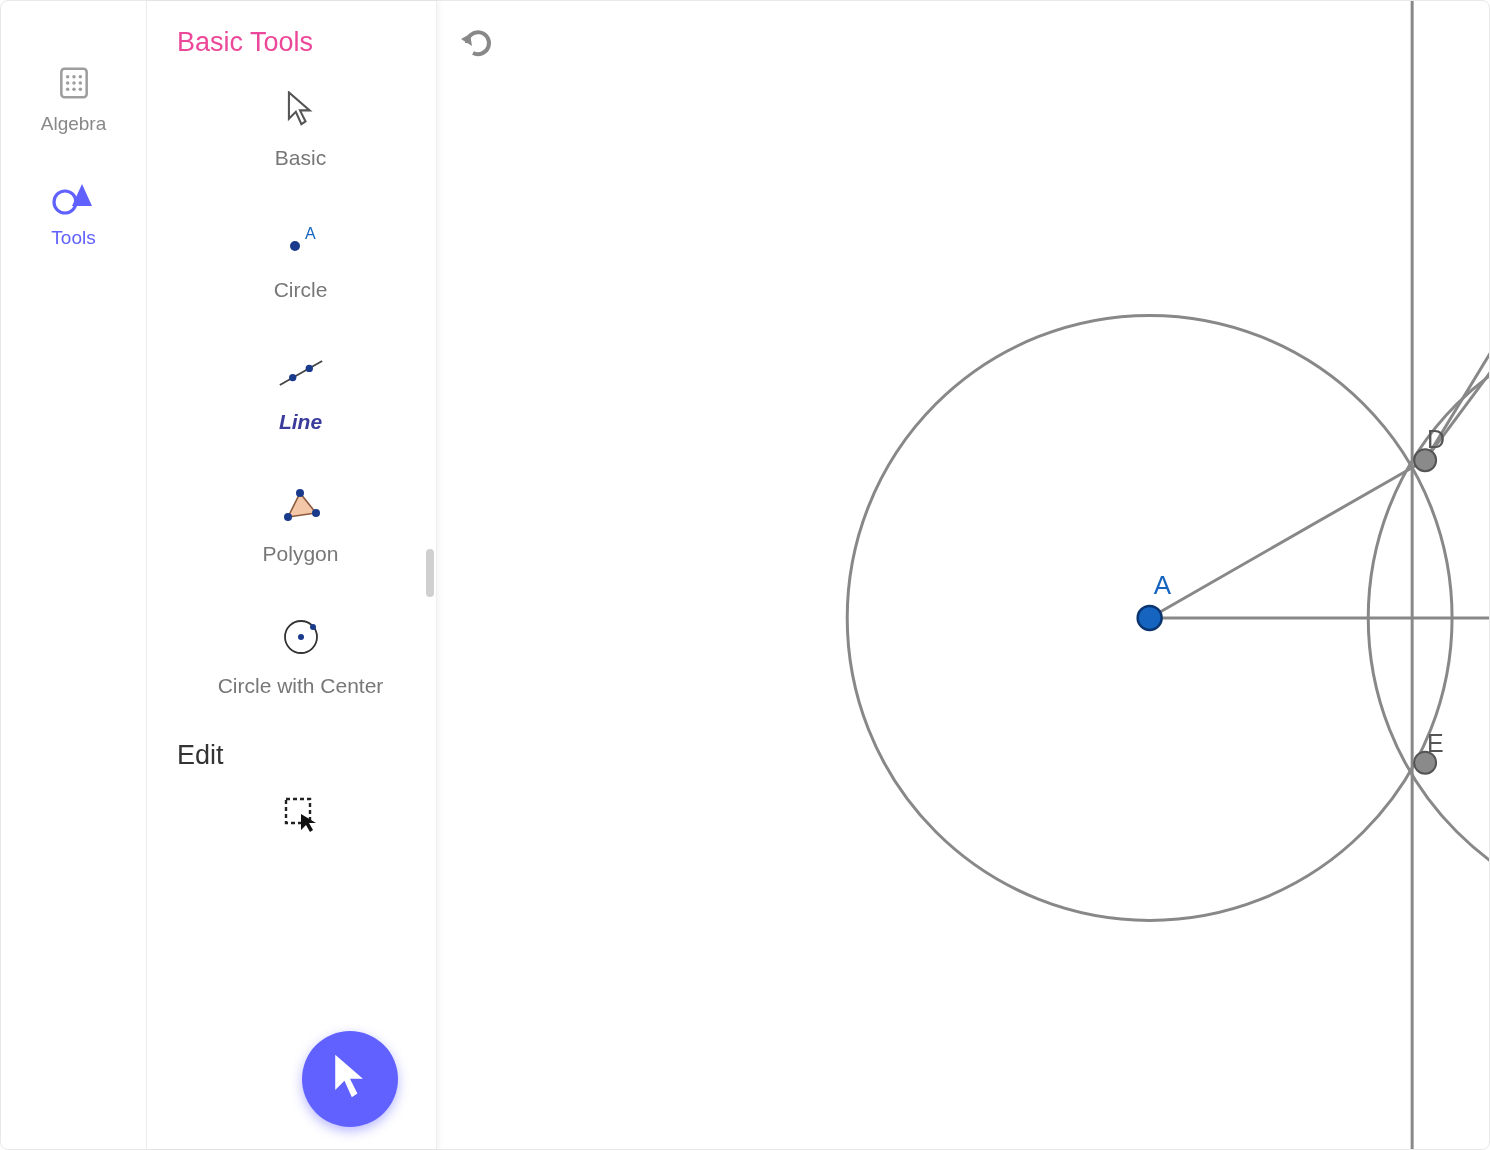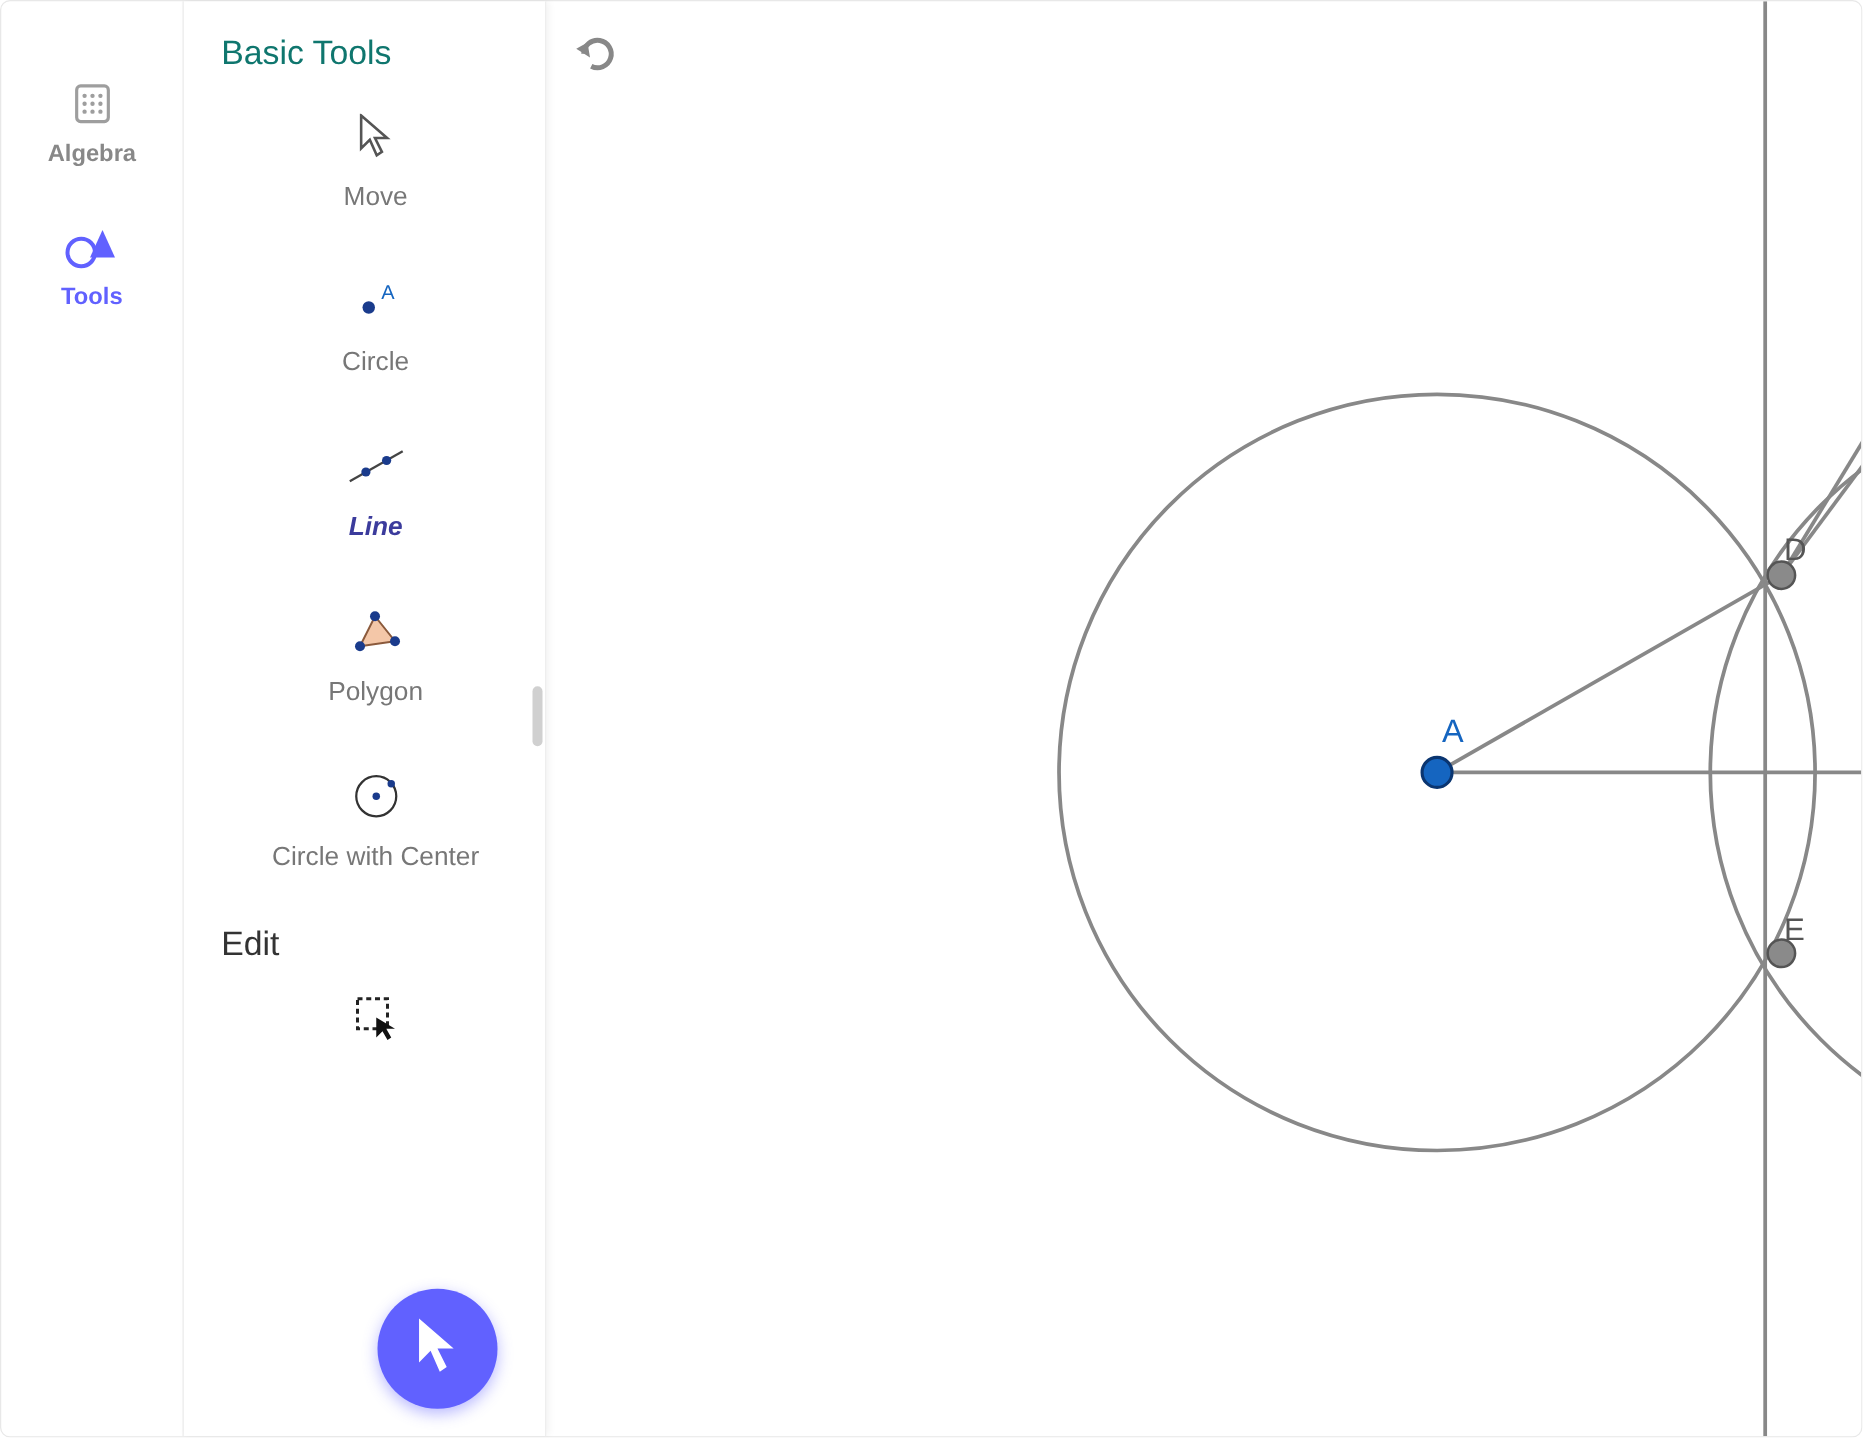--- a/index.html
+++ b/index.html
@@ -19,21 +19,20 @@
   }
   
   .nav {
     width: 146px;
     border-right: 1px solid #eee;
     padding-top: 60px;
     display: flex;
     flex-direction: column;
     align-items: center;
     gap: 40px;
-    font-weight: bold;
   }
   .nav-item {
     display: flex;
     flex-direction: column;
     align-items: center;
     gap: 8px;
     cursor: pointer;
     color: #888;
     font-size: 19px;
   }
@@ -48,21 +47,21 @@
     border-right: 1px solid #eee;
     box-shadow: 2px 0 6px rgba(0,0,0,0.05);
     padding: 26px 12px 0 30px;
     overflow-y: hidden;
     position: relative;
   }
   .tool-panel h2 {
     font-size: 27px;
     font-weight: 500;
     margin: 0 0 28px 0;
-    color: #0f766e;
+    color: #ec4899;
   }
   .tool-list {
     display: flex;
     flex-direction: column;
     align-items: center;
     gap: 48px;
   }
   .tool {
     display: flex;
     flex-direction: column;
@@ -160,21 +159,21 @@
     <h2>Basic Tools</h2>
 
     <div class="tool-list">
 
       <div class="tool">
         <span class="tool-icon">
           <svg width="30" height="36" viewBox="0 0 20 26">
             <path d="M2 1 L2 20 L7 15 L11 24 L14 22 L10 14 L17 14 Z" fill="none" stroke="#555" stroke-width="1.5"></path>
           </svg>
         </span>
-        <span>Move</span>
+        <span>Basic</span>
       </div>
 
       <div class="tool">
         <span class="tool-icon">
           <svg width="40" height="30" viewBox="0 0 40 30">
             <circle cx="15" cy="20" r="5" fill="#1a3b8c"></circle>
             <text x="25" y="13" font-size="16" fill="#1565c0" font-weight="500">A</text>
           </svg>
         </span>
         <span>Circle</span>

